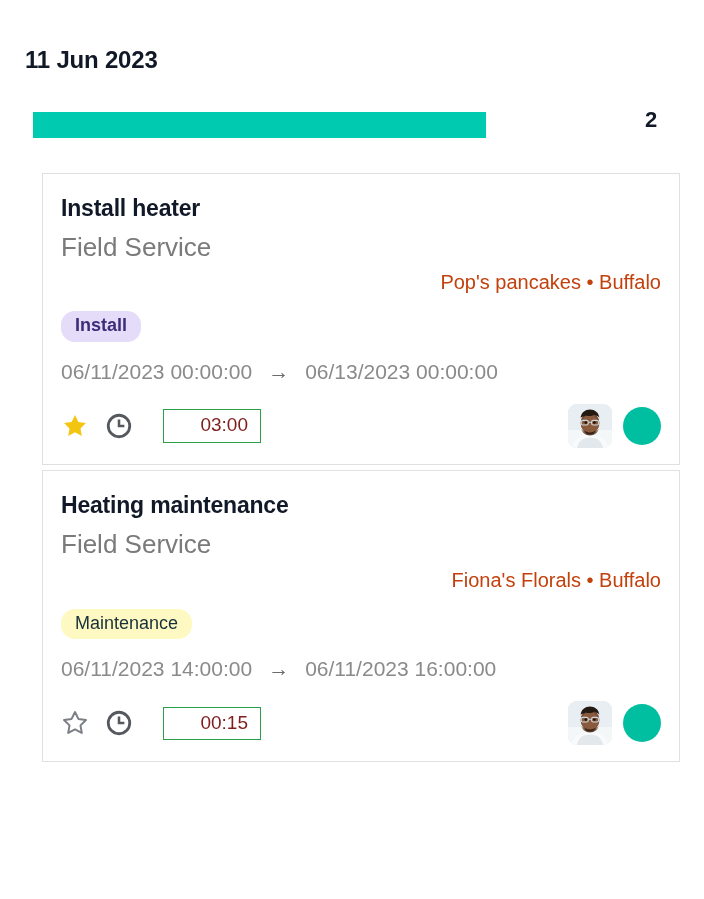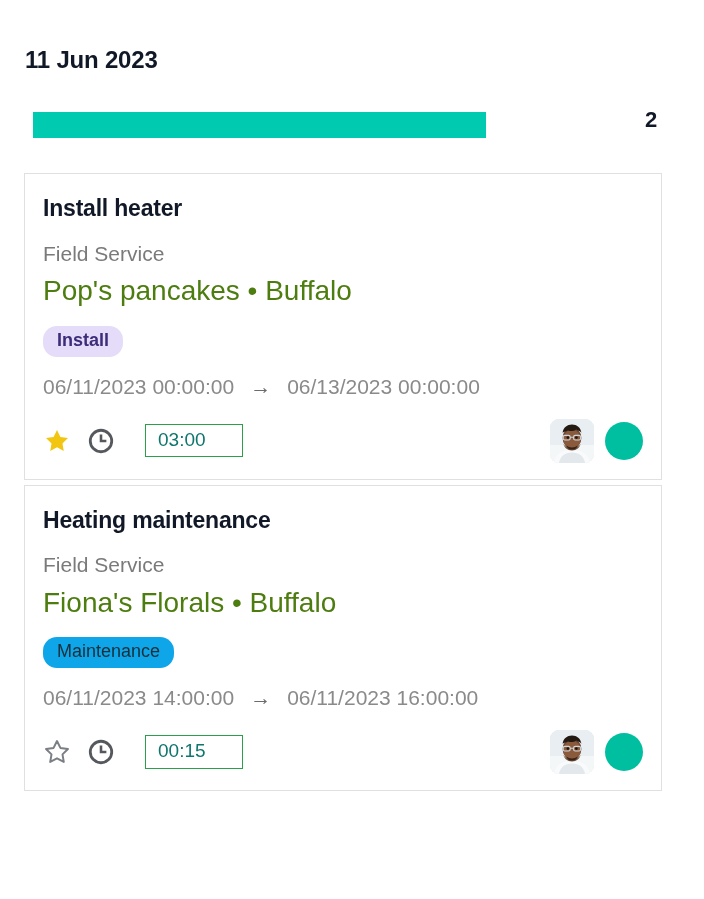--- a/index.html
+++ b/index.html
@@ -61,21 +61,21 @@
     width: 40px;
     text-align: center;
     font-size: 22px;
     font-weight: bold;
     color: #111827;
   }
 
   
   .cards {
     position: absolute;
-    left: 24px;
+    left: 42px;
     top: 173px;
     width: 638px;
   }
 
   .card {
     border: 1px solid #e0e0e0;
     background: #ffffff;
     padding: 0 0 0 0;
     margin-bottom: 5px;
   }
@@ -86,33 +86,34 @@
 
   .card-title {
     font-size: 23px;
     font-weight: bold;
     color: #111827;
     line-height: 1.25;
     letter-spacing: -0.2px;
   }
 
   .card-sub {
-    font-size: 21px;
+    font-size: 26px;
     color: #7a7a7a;
     line-height: 1.45;
-    margin-top: 16px;
+    margin-top: 6px;
     font-weight: normal;
   }
 
   .card-partner {
-    font-size: 28px;
-    color: #4d7c0f;
+    font-size: 20px;
+    color: #c2410c;
     line-height: 1.45;
     margin-top: 2px;
     font-weight: normal;
+    text-align: right;
   }
 
   .tag-row {
     margin-top: 14px;
   }
   .tag {
     display: inline-block;
     padding: 5px 14px 6px 14px;
     border-radius: 14px;
     font-size: 18px;
@@ -161,23 +162,23 @@
     display: flex;
     align-items: center;
     justify-content: flex-start;
   }
 
   .duration-box {
     border: 1px solid #2c9f4b;
     background: #ffffff;
     padding: 4px 12px 5px 12px;
     font-size: 19px;
-    color: #0f766e;
+    color: #7f1d1d;
     min-width: 98px;
-    text-align: left;
+    text-align: right;
     margin-left: 14px;
     line-height: 1.2;
   }
 
   .footer-right {
     margin-left: auto;
     display: flex;
     align-items: center;
     gap: 11px;
   }
@@ -273,21 +274,21 @@
       </div>
     </div>
 
     <div class="card">
       <div class="card-body">
         <div class="card-title">Heating maintenance</div>
         <div class="card-sub">Field Service</div>
         <div class="card-partner">Fiona's Florals • Buffalo</div>
 
         <div class="tag-row">
-          <span class="tag tag-maintenance" style="background: #0ea5e9; color: rgb(23, 48, 58);">Maintenance</span>
+          <span class="tag tag-maintenance" style="background: #fef9c3; color: rgb(23, 48, 58);">Maintenance</span>
         </div>
 
         <div class="date-row">
           <span>06/11/2023 14:00:00</span>
           <span class="date-arrow">→</span>
           <span>06/11/2023 16:00:00</span>
         </div>
       </div>
 
       <div class="card-footer">

